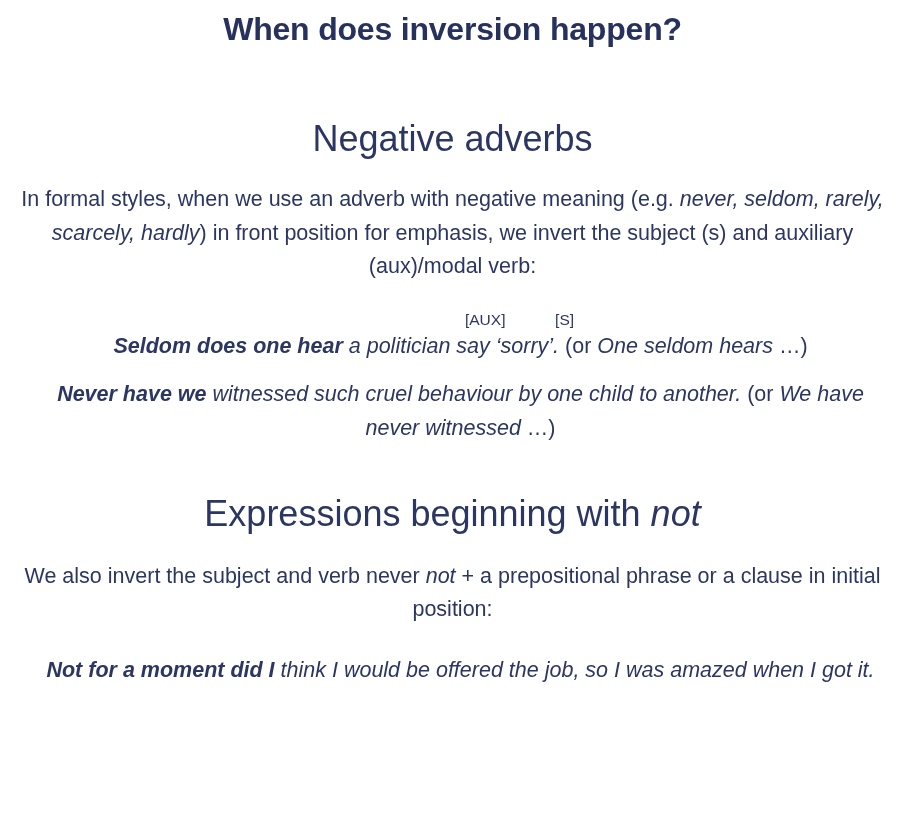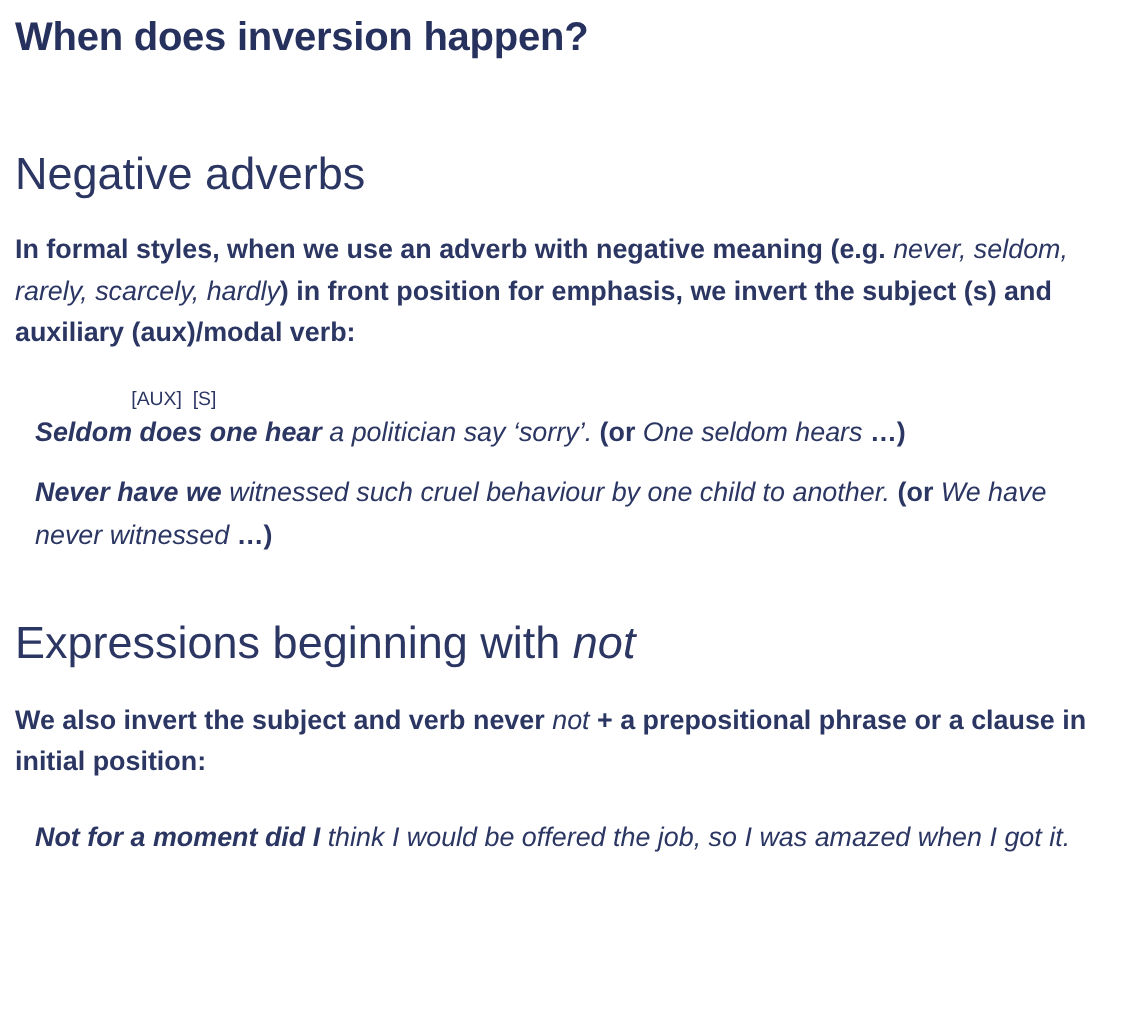--- a/index.html
+++ b/index.html
@@ -13,20 +13,21 @@
     height: 828px;
     overflow: hidden;
     font-family: "Liberation Sans", sans-serif;
     color: #26315e;
     -webkit-font-smoothing: antialiased;
   }
   .page {
     padding: 0 12px;
     box-sizing: border-box;
     width: 905px;
+    text-align: center;
   }
   h1.page-title {
     font-size: 32px;
     font-weight: bold;
     line-height: 1.15;
     letter-spacing: -0.2px;
     color: #26315e;
     margin: 0;
     padding-top: 11px;
   }
@@ -64,25 +65,25 @@
   .example + .example { margin-top: 15px; }
 
   .tag-row {
     font-size: 15.5px;
     line-height: 20px;
     color: #2b3663;
     margin: 0;
     padding-left: 77px;
     white-space: pre;
   }
-  .tag { font-style: normal; }
+  .tag { font-style: normal; margin-left: 41px; }
 
   .em     { font-style: italic; font-weight: normal; }
   .strong { font-style: italic; font-weight: bold; }
-  .plain  { font-style: normal; font-weight: bold; }
+  .plain  { font-style: normal; font-weight: normal; }
   .it     { font-style: italic; }
 </style>
 </head>
 <body>
 
 <div class="page">
 
   <h1 class="page-title">When does inversion happen?</h1>
 
   <div class="spacer-after-title"></div>

